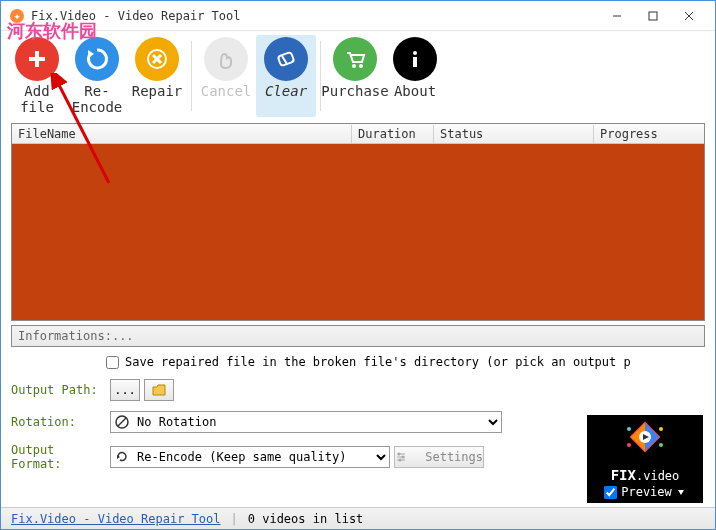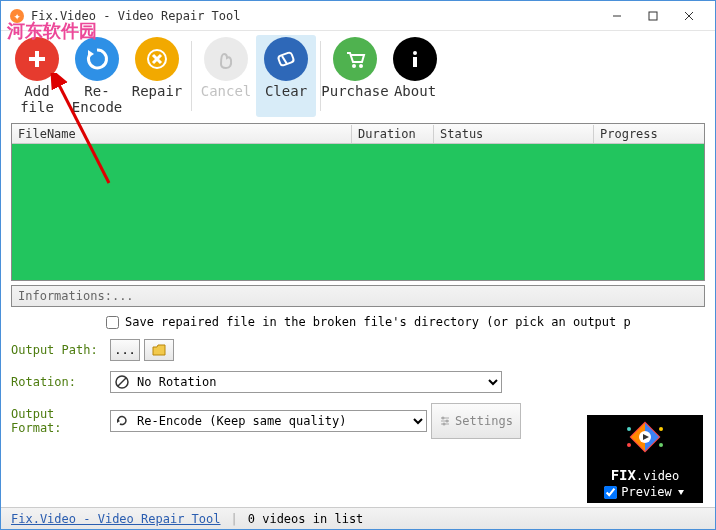--- a/index.html
+++ b/index.html
@@ -3,36 +3,36 @@
 <meta charset="utf-8">
 <style>
 * { box-sizing: border-box; margin: 0; padding: 0; font-family: "SimSun", "Microsoft YaHei", monospace; font-size: 12px; }
 body { background: #fff; width: 716px; height: 530px; overflow: hidden; border: 1px solid #4a90d9; position: relative; }
 .titlebar { height: 30px; background: #fff; border-bottom: 1px solid #e5e5e5; display: flex; align-items: center; padding: 0 8px; }
 .titlebar .title { flex: 1; color: #333; font-size: 12px; }
 .titlebar .winbtns { display: flex; gap: 0; }
 .titlebar .winbtn { width: 36px; height: 28px; display: flex; align-items: center; justify-content: center; cursor: pointer; }
 .toolbar { display: flex; padding: 4px 6px 2px; gap: 0; background: #fff; }
 .tbtn { width: 60px; display: flex; flex-direction: column; align-items: center; padding: 2px; cursor: pointer; border-radius: 3px; }
-.tbtn.selected { background: #d8ecf8; }
+.tbtn.selected { background: #d8ecf8; font-style: italic; }
 .tbtn .ticon { width: 44px; height: 44px; border-radius: 50%; display: flex; align-items: center; justify-content: center; margin-bottom: 2px; }
 .tbtn .tlabel { font-size: 14px; color: #333; font-family: monospace; text-align:center;}
 .sep { width: 1px; background: #ddd; margin: 6px 4px; }
-.listarea { margin: 4px 10px 4px 10px; border: 1px solid #8a8a8a; height: 158px; background: #22c55e; }
+.listarea { margin: 4px 10px 4px 10px; border: 1px solid #8a8a8a; height: 198px; background: #c2410c; }
 .listhead { display: flex; background: linear-gradient(#fbfbfb,#eee); border-bottom: 1px solid #c8c8c8; height: 20px; align-items: center; }
 .listhead .col { border-right: 1px solid #d0d0d0; padding: 2px 6px; color: #333; font-size: 12px; }
 .infobar { margin: 4px 10px; border: 1px solid #8a8a8a; background: linear-gradient(#f3f3f3,#eaeaea); height: 22px; display: flex; align-items: center; padding: 0 6px; color: #666; font-family: monospace; }
 .bottom { margin: 8px 10px 0 10px; }
 .row { display: flex; align-items: center; margin-bottom: 10px; gap: 4px; }
 .row .lbl { width: 95px; color: #4d7c0f; font-family: monospace; }
 .row input[type=text], .row select { height: 22px; border: 1px solid #999; padding: 2px 6px; font-family: monospace; }
 .row select { background: #fff; }
 .outpath { width: 390px; }
 .smallbtn { width: 30px; height: 22px; border: 1px solid #999; background: linear-gradient(#fbfbfb,#e7e7e7); display: inline-flex; align-items: center; justify-content: center; cursor: pointer; }
-.settingsbtn { width: 90px; height: 36px; border: 1px solid #bbb; background: linear-gradient(#fbfbfb,#e7e7e7); display: inline-flex; align-items: center; justify-content: center; color: #888; cursor: pointer; }
+.settingsbtn { width: 90px; height: 22px; border: 1px solid #bbb; background: linear-gradient(#fbfbfb,#e7e7e7); display: inline-flex; align-items: center; justify-content: space-between; color: #888; cursor: pointer; }
 .checkrow { display: flex; align-items: center; margin-bottom: 10px; padding-left: 95px; }
 .checkrow input { margin-right: 6px; }
 .sidepanel { position: absolute; right: 12px; bottom: 26px; width: 116px; height: 88px; background: #000; display:flex; flex-direction:column; align-items:center; justify-content:flex-end; padding-bottom:4px;}
 .sidepanel .logo { color:#fff; font-size:11px; font-family: Arial; }
 .previewrow { color:#fff; font-size:11px; display:flex; align-items:center; gap:4px; margin-top:2px;}
 .statusbar { position: absolute; bottom: 0; left: 0; right: 0; height: 22px; background: linear-gradient(#f3f3f3,#e7e7e7); border-top: 1px solid #ccc; display: flex; align-items: center; padding: 0 10px; font-family: monospace; }
 .statusbar a { color: #2a5db0; text-decoration: underline; }
 .arrow { position: absolute; top: 72px; left: 48px; pointer-events: none; z-index: 10; }
 .watermark { position:absolute; top:18px; left:6px; font-size:18px; color:#ec4899; font-weight:bold; pointer-events:none; z-index:5;}
 </style>
@@ -177,21 +177,21 @@
     <div style="position:relative;width:392px">
       <select style="width:100%;padding-left:22px"><option>No Rotation</option></select>
       <svg width="14" height="14" style="position:absolute;left:5px;top:4px">
           <circle cx="7" cy="7" r="6" fill="none" stroke="#333" stroke-width="1.5"></circle>
           <line x1="3" y1="11" x2="11" y2="3" stroke="#333" stroke-width="1.5"></line>
         </svg>
     </div>
   </div>
   <div class="row">
     <span class="lbl">Output Format:</span>
-    <div style="position:relative;width:317px">
+    <div style="position:relative;width:280px">
       <select style="width:100%;padding-left:22px"><option>Re-Encode (Keep same quality)</option></select>
       <svg width="14" height="14" style="position:absolute;left:5px;top:4px">
           <path d="M3 7 A4 4 0 1 1 5 10" fill="none" stroke="#333" stroke-width="1.5"></path>
           <path d="M2 5 L5 7 L2 9 z" fill="#333"></path>
         </svg>
     </div>
     <span class="settingsbtn">
       <svg width="12" height="12" style="margin-right:4px">
           <line x1="2" y1="3" x2="10" y2="3" stroke="#aaa"></line>
           <line x1="2" y1="6" x2="10" y2="6" stroke="#aaa"></line>

